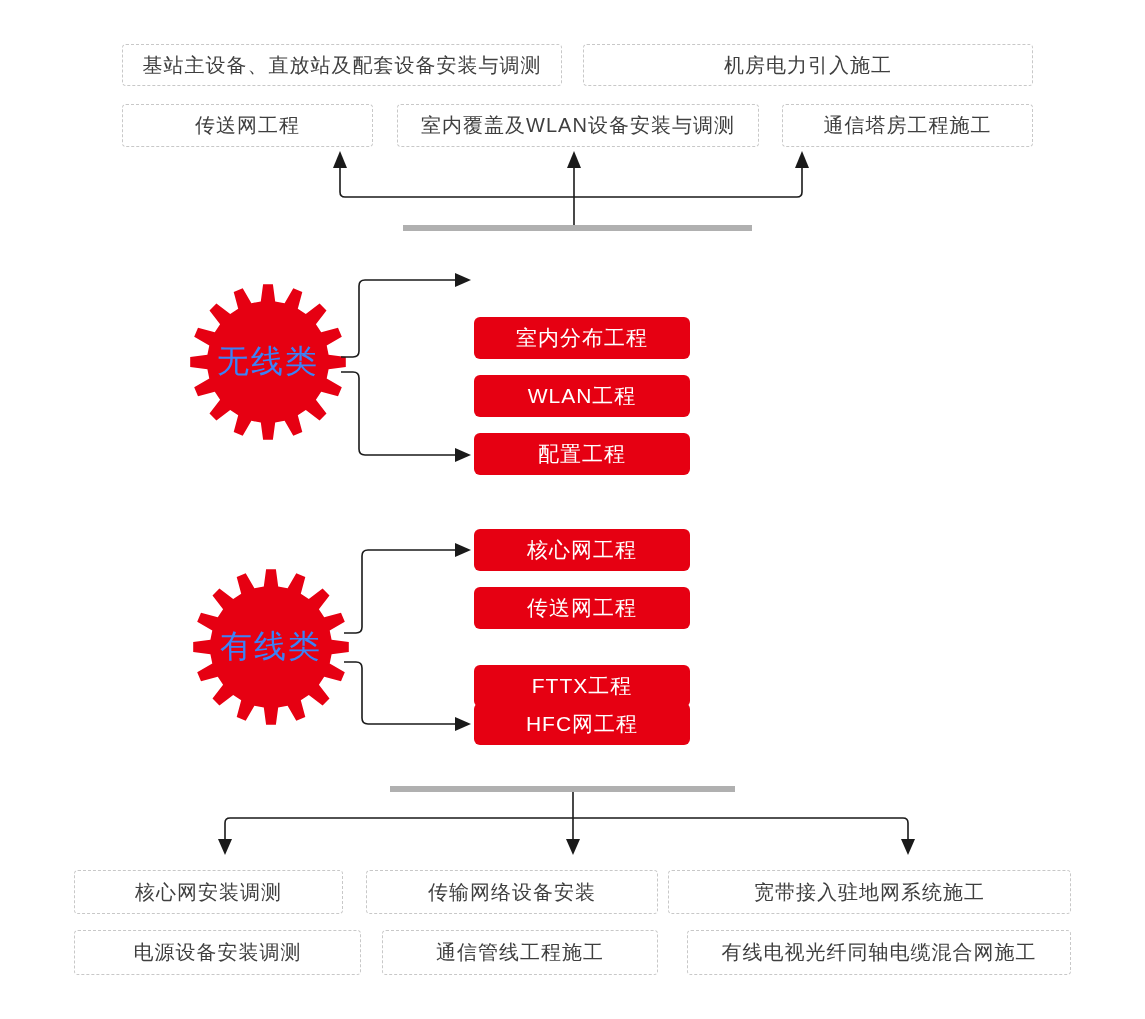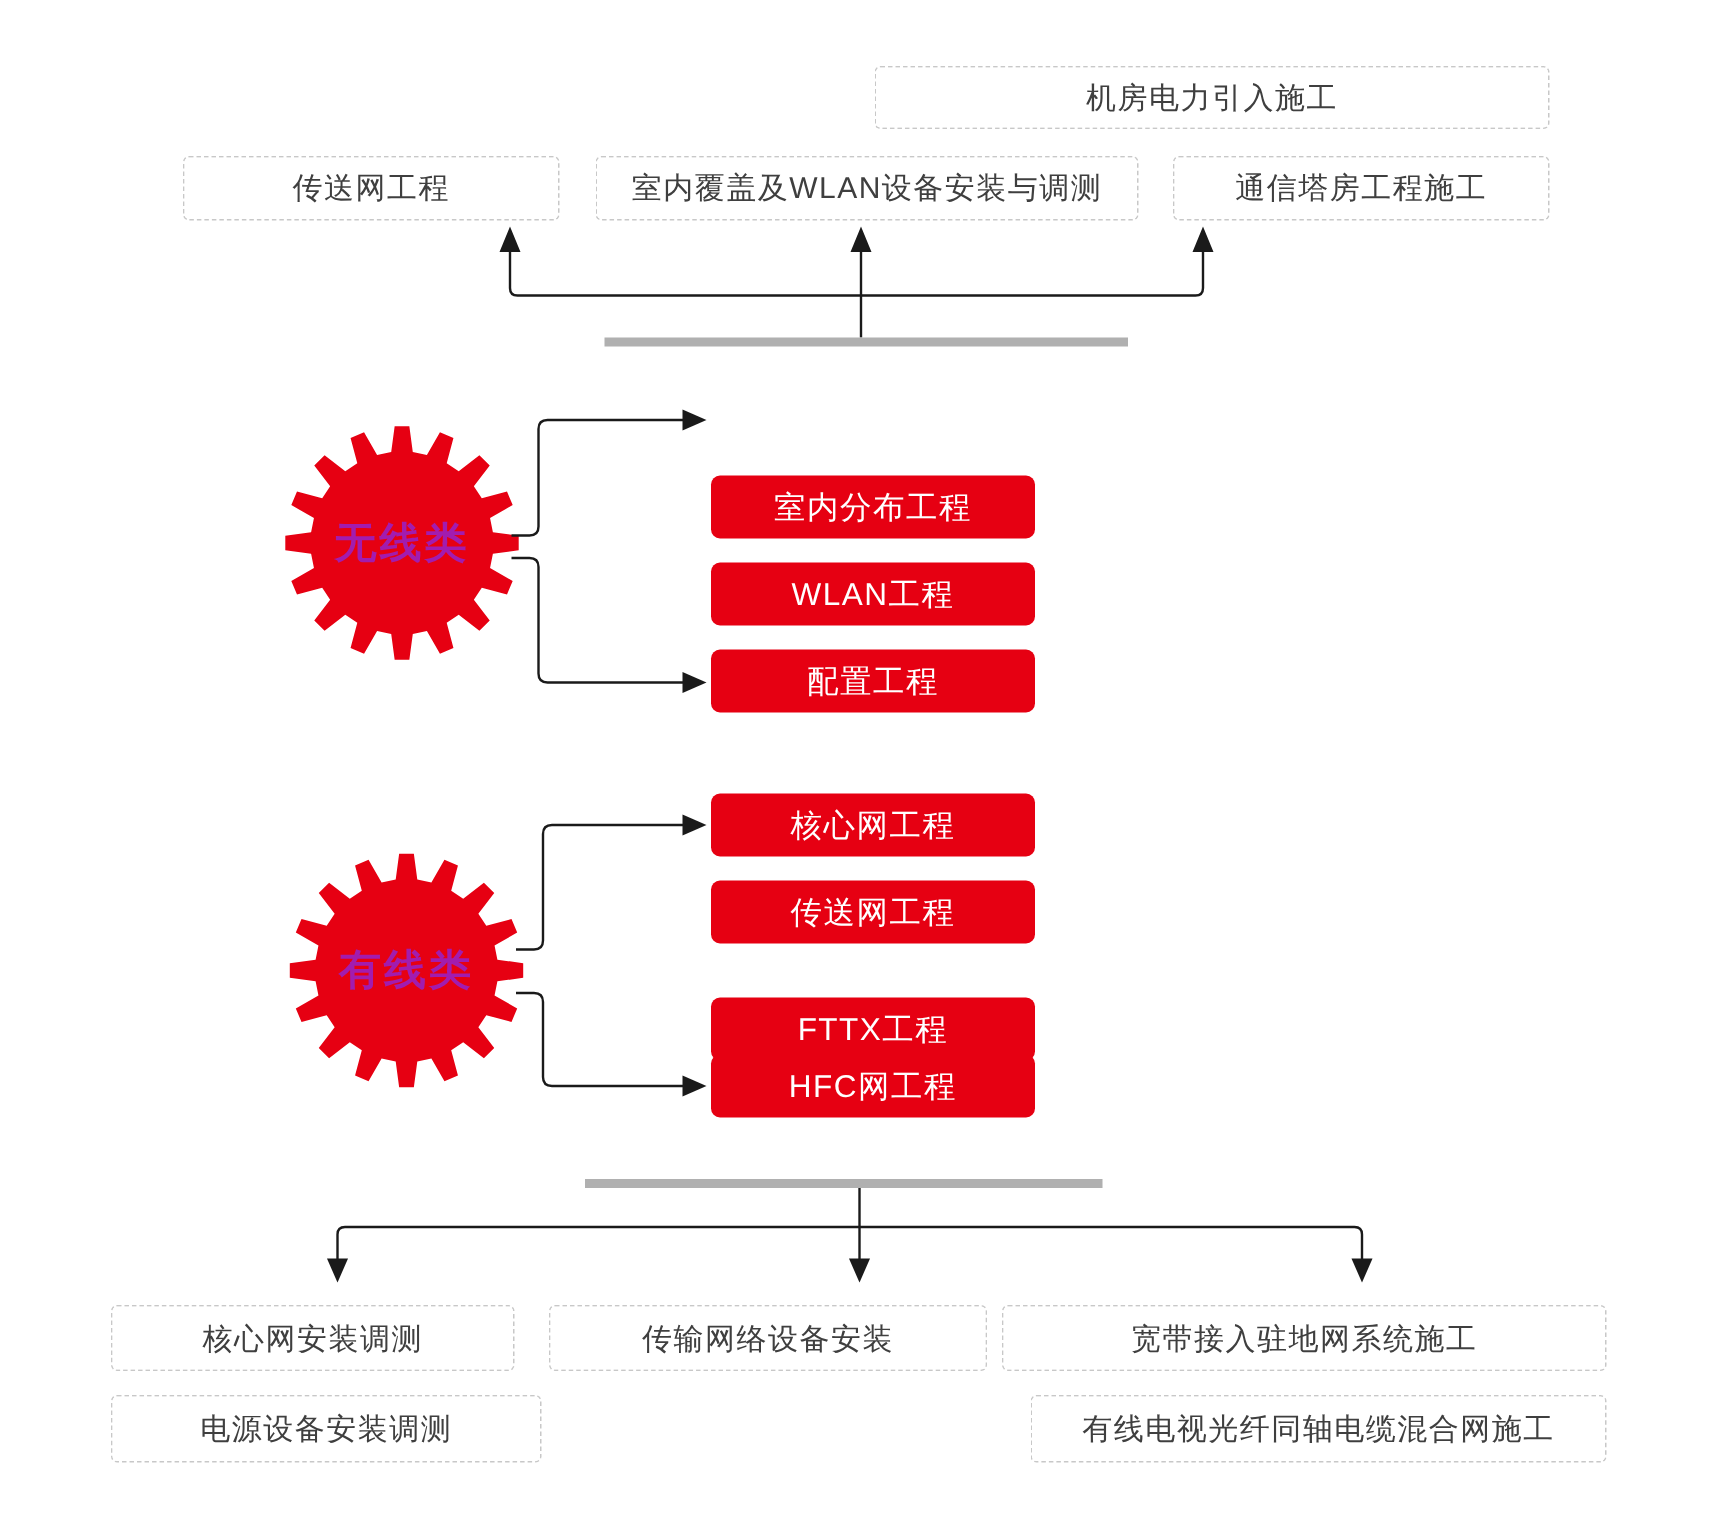--- a/index.html
+++ b/index.html
@@ -17,49 +17,51 @@
   }
   .redbox{
     position:absolute;left:474px;width:216px;height:42px;
     background:var(--red);border-radius:6px;
     display:flex;align-items:center;justify-content:center;
     color:#fff;font-size:21px;font-weight:500;letter-spacing:1px;white-space:nowrap;
   }
   .gear-label{
     position:absolute;width:170px;height:170px;
     display:flex;align-items:center;justify-content:center;
-    color:#a21caf;font-size:28px;font-weight:bold;letter-spacing:2px;
+    color:#3b82f6;font-size:32px;font-weight:normal;letter-spacing:2px;
     pointer-events:none;
   }
   svg.overlay{position:absolute;left:0;top:0;pointer-events:none;}
   svg.gear{position:absolute;}
 </style>
 </head>
 <body>
 
 <div class="canvas" style="--red: #e60012; --bar: #b0b0b0; --line: #1a1a1a; --border: #c8c8c8; --text: #3f3f3f;">
 
+  <div class="dashed" style="left:122px;top:44px;width:440px;height:42px;">基站主设备、直放站及配套设备安装与调测</div>
   <div class="dashed" style="left:583px;top:44px;width:450px;height:42px;">机房电力引入施工</div>
   <div class="dashed" style="left:122px;top:104px;width:251px;height:43px;">传送网工程</div>
   <div class="dashed" style="left:397px;top:104px;width:362px;height:43px;">室内覆盖及WLAN设备安装与调测</div>
   <div class="dashed" style="left:782px;top:104px;width:251px;height:43px;text-align:right;">通信塔房工程施工</div>
 
   <div class="redbox" style="top:317px;">室内分布工程</div>
   <div class="redbox" style="top:375px;">WLAN工程</div>
   <div class="redbox" style="top:433px;">配置工程</div>
 
   <div class="redbox" style="top:529px;">核心网工程</div>
   <div class="redbox" style="top:587px;">传送网工程</div>
   <div class="redbox" style="top:645px;margin-top:20px;">FTTX工程</div>
   <div class="redbox" style="top:703px;">HFC网工程</div>
 
   <div class="dashed" style="left:74px;top:870px;width:269px;height:44px;">核心网安装调测</div>
   <div class="dashed" style="left:366px;top:870px;width:292px;height:44px;">传输网络设备安装</div>
   <div class="dashed" style="left:668px;top:870px;width:403px;height:44px;">宽带接入驻地网系统施工</div>
   <div class="dashed" style="left:74px;top:930px;width:287px;height:45px;">电源设备安装调测</div>
+  <div class="dashed" style="left:382px;top:930px;width:276px;height:45px;">通信管线工程施工</div>
   <div class="dashed" style="left:687px;top:930px;width:384px;height:45px;">有线电视光纤同轴电缆混合网施工</div>
 
   <svg class="gear" style="left:183px;top:277px;" width="170" height="170" viewBox="0 0 170 170">
     <path id="gear1" fill="var(--red)" d="M77.8,24.4L80.1,7.2L89.9,7.2L92.2,24.4L101.6,26.3L110.3,11.2L119.3,15.0L114.8,31.8L122.8,37.1L136.6,26.5L143.5,33.4L132.9,47.2L138.2,55.2L155.0,50.7L158.8,59.7L143.7,68.4L145.6,77.8L162.8,80.1L162.8,89.9L145.6,92.2L143.7,101.6L158.8,110.3L155.0,119.3L138.2,114.8L132.9,122.8L143.5,136.6L136.6,143.5L122.8,132.9L114.8,138.2L119.3,155.0L110.3,158.8L101.6,143.7L92.2,145.6L89.9,162.8L80.1,162.8L77.8,145.6L68.4,143.7L59.7,158.8L50.7,155.0L55.2,138.2L47.2,132.9L33.4,143.5L26.5,136.6L37.1,122.8L31.8,114.8L15.0,119.3L11.2,110.3L26.3,101.6L24.4,92.2L7.2,89.9L7.2,80.1L24.4,77.8L26.3,68.4L11.2,59.7L15.0,50.7L31.8,55.2L37.1,47.2L26.5,33.4L33.4,26.5L47.2,37.1L55.2,31.8L50.7,15.0L59.7,11.2L68.4,26.3Z"></path>
   </svg>
   <div class="gear-label" style="left:183px;top:277px;">无线类</div>
 
   <svg class="gear" style="left:186px;top:562px;" width="170" height="170" viewBox="0 0 170 170">
     <path id="gear2" fill="var(--red)" d="M77.8,24.4L80.1,7.2L89.9,7.2L92.2,24.4L101.6,26.3L110.3,11.2L119.3,15.0L114.8,31.8L122.8,37.1L136.6,26.5L143.5,33.4L132.9,47.2L138.2,55.2L155.0,50.7L158.8,59.7L143.7,68.4L145.6,77.8L162.8,80.1L162.8,89.9L145.6,92.2L143.7,101.6L158.8,110.3L155.0,119.3L138.2,114.8L132.9,122.8L143.5,136.6L136.6,143.5L122.8,132.9L114.8,138.2L119.3,155.0L110.3,158.8L101.6,143.7L92.2,145.6L89.9,162.8L80.1,162.8L77.8,145.6L68.4,143.7L59.7,158.8L50.7,155.0L55.2,138.2L47.2,132.9L33.4,143.5L26.5,136.6L37.1,122.8L31.8,114.8L15.0,119.3L11.2,110.3L26.3,101.6L24.4,92.2L7.2,89.9L7.2,80.1L24.4,77.8L26.3,68.4L11.2,59.7L15.0,50.7L31.8,55.2L37.1,47.2L26.5,33.4L33.4,26.5L47.2,37.1L55.2,31.8L50.7,15.0L59.7,11.2L68.4,26.3Z"></path>
   </svg>

